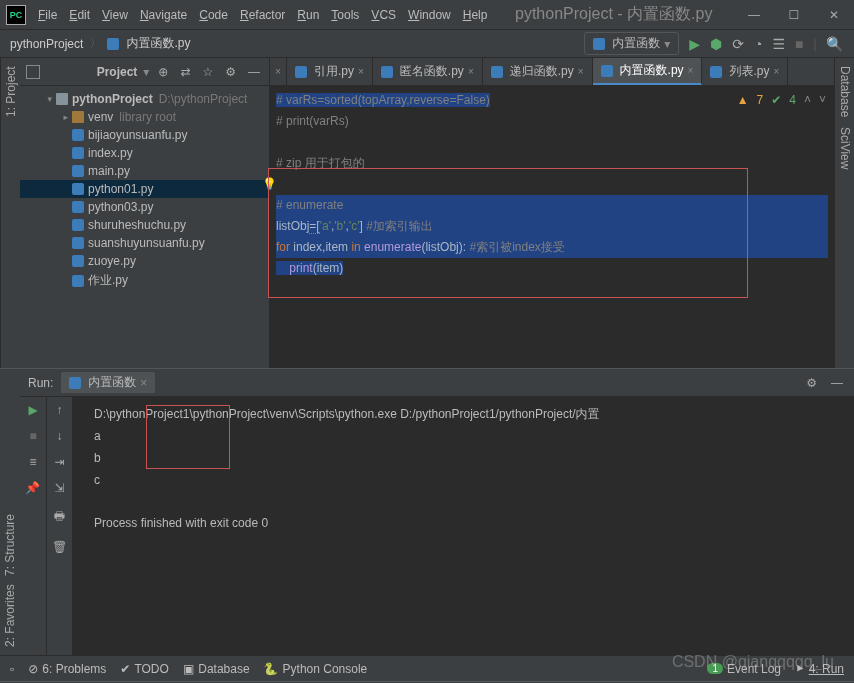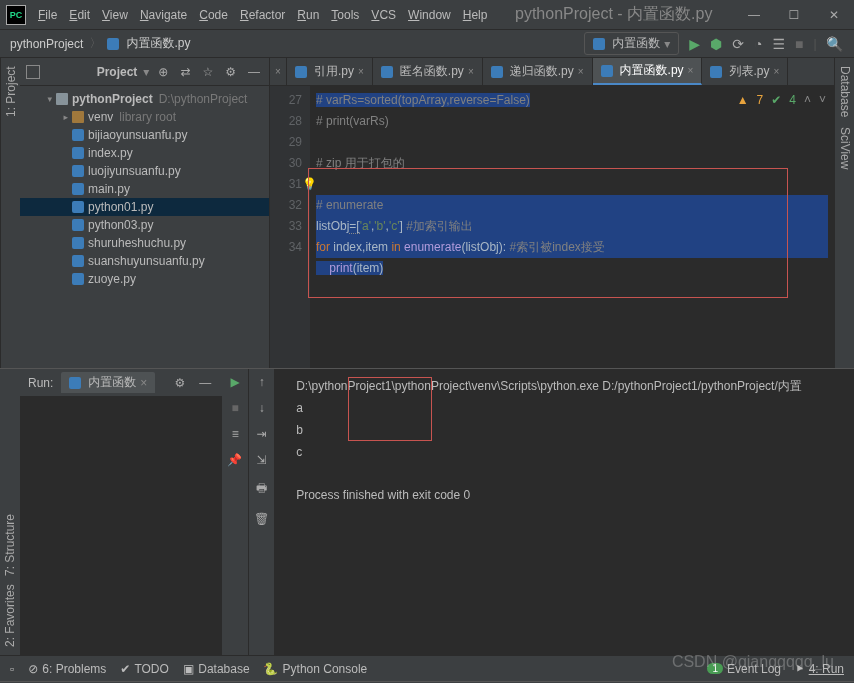--- a/index.html
+++ b/index.html
@@ -48,21 +48,21 @@
 .warn { color:#e8a33d; }
 .ok { color:#59a869; }
 .hlbox { border:1px solid #c75450; position:absolute; left:-2px; top:82px; width:480px; height:130px; pointer-events:none; }
 .kw { color:#cc7832; }
 .str { color:#6a8759; }
 .cmt { color:#808080; }
 .fn { color:#b09bdb; }
 .sel-bg { background:#214283; }
 .run-panel { height:287px; background:#2b2b2b; border-top:1px solid #555; display:flex; }
 .rp-left-rail { width:20px; background:#3c3f41; writing-mode:vertical-rl; transform:rotate(180deg); display:flex; align-items:center; padding:8px 0; gap:8px; color:#aaa; font-size:11px; }
-.rp-body { flex:1; display:flex; flex-direction:row; }
+.rp-body { flex:1; display:flex; flex-direction:column; }
 .rp-head { height:28px; background:#3c3f41; display:flex; align-items:center; padding:0 8px; gap:8px; border-bottom:1px solid #2b2b2b; }
 .rp-tab { background:#4e5254; padding:2px 8px; border-radius:2px 2px 0 0; display:flex; align-items:center; gap:4px; }
 .rp-content { flex:1; display:flex; }
 .rp-tools { width:26px; background:#3c3f41; display:flex; flex-direction:column; align-items:center; padding:6px 0; gap:12px; }
 .rp-tools2 { width:26px; background:#3c3f41; display:flex; flex-direction:column; align-items:center; padding:6px 0; gap:12px; border-left:1px solid #2b2b2b; }
 .console { flex:1; padding:6px 22px; font-family:Consolas,monospace; font-size:13px; color:#bbb; line-height:21px; position:relative; white-space:pre; }
 .console-hl { border:1px solid #c75450; position:absolute; left:74px; top:8px; width:84px; height:64px; pointer-events:none; }
 .bottom-bar { height:26px; background:#3c3f41; border-top:1px solid #2b2b2b; display:flex; align-items:center; padding:0 10px; gap:14px; font-size:11px; }
 .bb-item { display:flex; align-items:center; gap:4px; cursor:pointer; }
 .status-bar { height:22px; background:#3c3f41; border-top:1px solid #555; display:flex; align-items:center; padding:0 8px; gap:14px; font-size:11px; color:#999; }
@@ -140,25 +140,20 @@
             <span class="lbl">bijiaoyunsuanfu.py</span>
           </div>
           <div class="tree-row d2">
             <span class="arr"></span>
             <span class="ico ico-py"></span>
             <span class="lbl">index.py</span>
           </div>
           <div class="tree-row d2">
             <span class="arr"></span>
             <span class="ico ico-py"></span>
-            <span class="lbl">luojiyunsuanfu.py</span>
-          </div>
-          <div class="tree-row d2">
-            <span class="arr"></span>
-            <span class="ico ico-py"></span>
             <span class="lbl">main.py</span>
           </div>
           <div class="tree-row d2 sel">
             <span class="arr"></span>
             <span class="ico ico-py"></span>
             <span class="lbl">python01.py</span>
           </div>
           <div class="tree-row d2">
             <span class="arr"></span>
             <span class="ico ico-py"></span>
@@ -171,20 +166,25 @@
           </div>
           <div class="tree-row d2">
             <span class="arr"></span>
             <span class="ico ico-py"></span>
             <span class="lbl">suanshuyunsuanfu.py</span>
           </div>
           <div class="tree-row d2">
             <span class="arr"></span>
             <span class="ico ico-py"></span>
             <span class="lbl">zuoye.py</span>
+          </div>
+          <div class="tree-row d2">
+            <span class="arr"></span>
+            <span class="ico ico-py"></span>
+            <span class="lbl">作业.py</span>
           </div>
         </div>
     </div>
   </div>
 
   <div class="editor-area">
     <div class="tabs" id="tabs-host">
         <div class="tab" style="width:10px;justify-content:center">
           <span class="close">×</span>
         </div>
@@ -208,31 +208,20 @@
           <span>内置函数.py</span>
           <span class="close">×</span>
         </div>
         <div class="tab">
           <span class="file-ico"></span>
           <span>列表.py</span>
           <span class="close">×</span>
         </div>
       </div>
     <div class="editor-body">
-      <div class="gutter" id="gutter-host">
-          <div>27</div>
-          <div>28</div>
-          <div>29</div>
-          <div>30</div>
-          <div>31</div>
-          <div>32</div>
-          <div>33</div>
-          <div>34</div>
-          <div style="color:#313335">.</div>
-        </div>
       <div class="code">
         <div class="insp">
           <span class="warn">▲</span>
             <span class="warn">7</span>
           <span class="ok">✔</span>
             <span class="ok">4</span>
           <span style="color:#888">˄</span>
           <span style="color:#888">˅</span>
         </div>
         <div><span class="cmt sel-bg"># varRs=sorted(topArray,reverse=False)</span></div>

